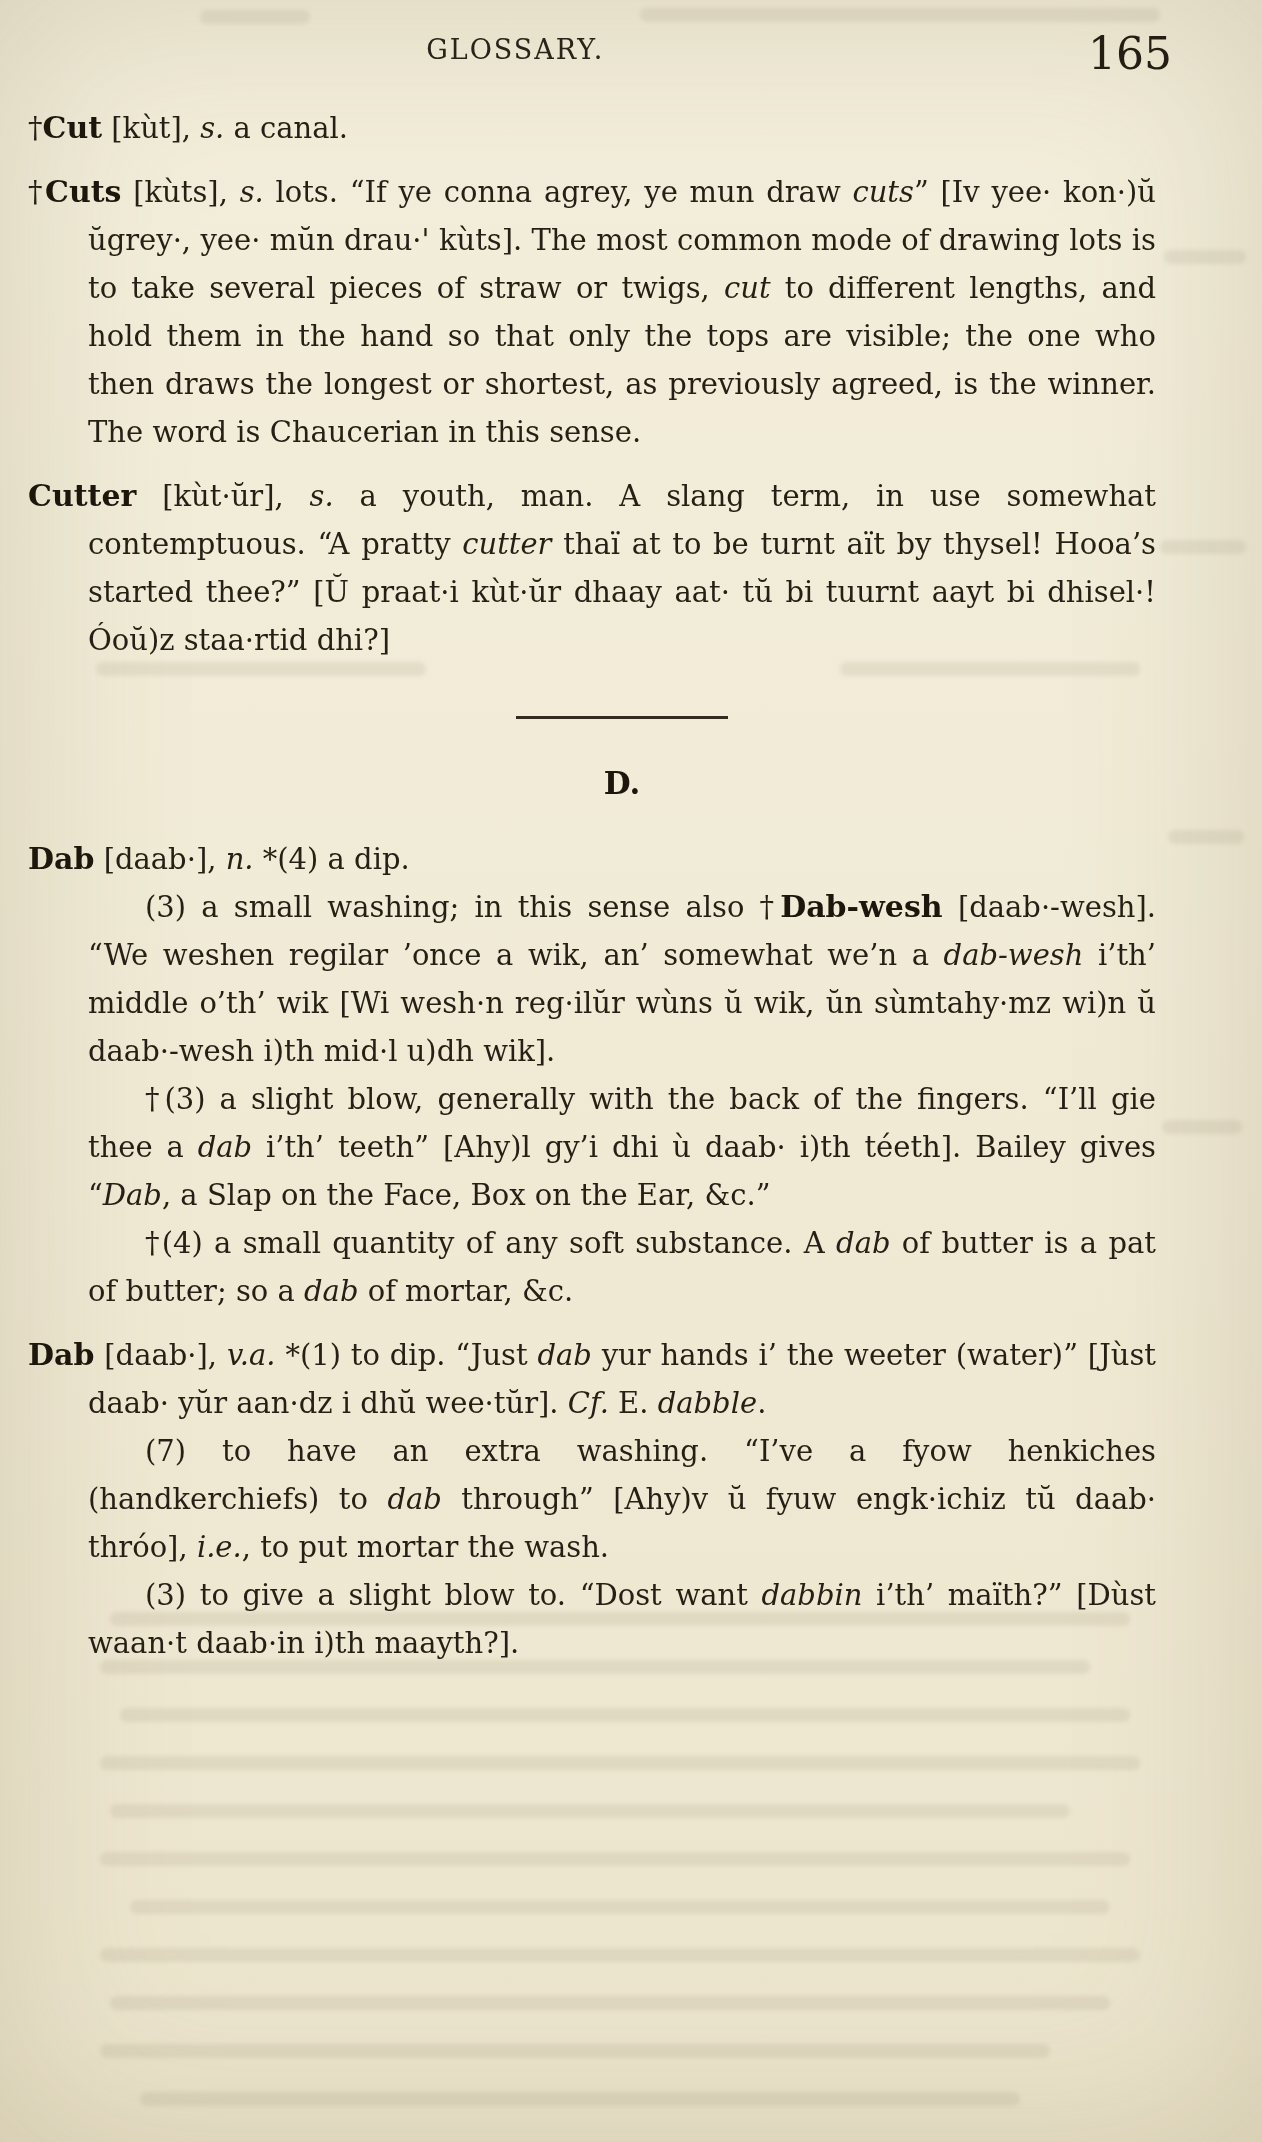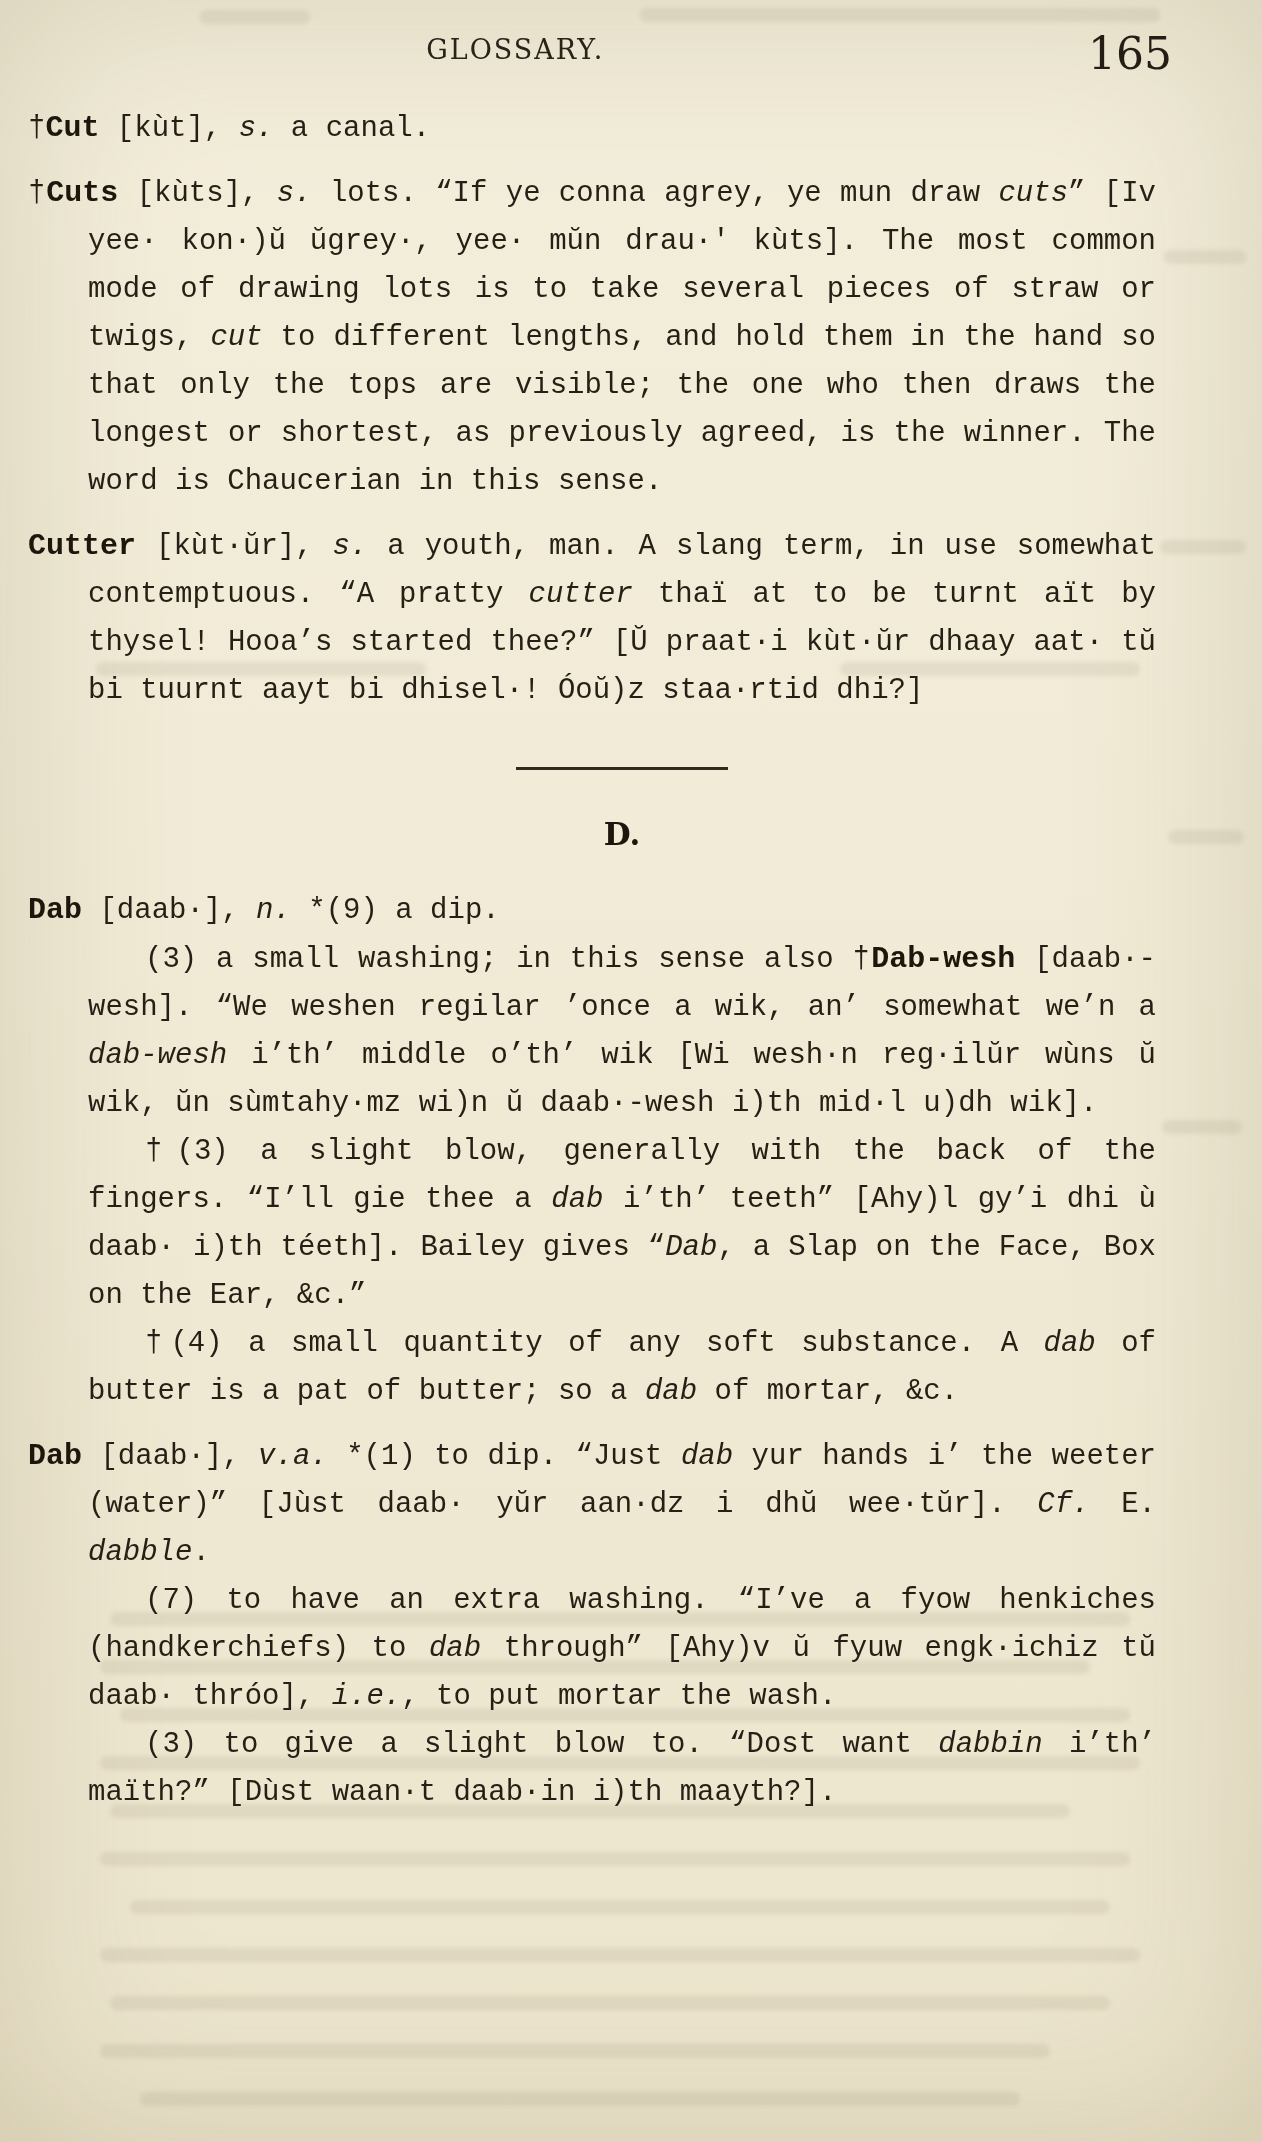--- a/index.html
+++ b/index.html
@@ -35,21 +35,21 @@
     position: absolute; left: 40%; top: 8px;
     transform: translateX(-50%);
     font-size: 27px; letter-spacing: 2px;
     color: #2a231a;
   }
   .rh-page {
     position: absolute; right: -16px; top: 2px;
     font-size: 44px; color: #241d13;
   }
   .content { position: relative; }
-  .entry { margin: 0 0 16px 0; font-family: Liberation Mono, monospace; }
+  .entry { margin: 0 0 16px 0; }
   .para {
     margin: 0;
     font-size: 29px;
     line-height: 48px;
     text-align: justify;
     color: #261f15;
   }
   .para.hanging { text-indent: -60px; }
   .para.sub { text-indent: 57px; }
   .bold { font-weight: bold; font-size: 30px; color: #1d160c; }
@@ -104,21 +104,21 @@
       </div>
       <div class="entry">
         <p class="para hanging"><span>†</span><span class="bold">Cuts</span><span> [kùts], </span><span class="italic">s.</span><span> lots. “If ye conna agrey, ye mun draw </span><span class="italic">cuts</span><span>” [Iv yee· kon·)ŭ ŭgrey·, yee· mŭn drau·' kùts]. The most common mode of drawing lots is to take several pieces of straw or twigs, </span><span class="italic">cut</span><span> to different lengths, and hold them in the hand so that only the tops are visible; the one who then draws the longest or shortest, as previously agreed, is the winner. The word is Chaucerian in this sense.</span></p>
       </div>
       <div class="entry">
         <p class="para hanging"><span class="bold">Cutter</span><span> [kùt·ŭr], </span><span class="italic">s.</span><span> a youth, man. A slang term, in use somewhat contemptuous. “A pratty </span><span class="italic">cutter</span><span> thaï at to be turnt aït by thysel! Hooa’s started thee?” [Ŭ praat·i kùt·ŭr dhaay aat· tŭ bi tuurnt aayt bi dhisel·! Óoŭ)z staa·rtid dhi?]</span></p>
       </div>
       <div class="rule"></div>
       <div class="section-letter">D.</div>
       <div class="entry">
-        <p class="para hanging"><span class="bold">Dab</span><span> [daab·], </span><span class="italic">n.</span><span> *(9) a dip.</span></p>
+        <p class="para hanging"><span class="bold">Dab</span><span> [daab·], </span><span class="italic">n.</span><span> *(4) a dip.</span></p>
         <p class="para sub"><span>(3) a small washing; in this sense also </span><span>†</span><span class="bold">Dab-wesh</span><span> [daab·-wesh]. “We weshen regilar ’once a wik, an’ somewhat we’n a </span><span class="italic">dab-wesh</span><span> i’th’ middle o’th’ wik [Wi wesh·n reg·ilŭr wùns ŭ wik, ŭn sùmtahy·mz wi)n ŭ daab·-wesh i)th mid·l u)dh wik].</span></p>
         <p class="para sub"><span>†(3) a slight blow, generally with the back of the fingers. “I’ll gie thee a </span><span class="italic">dab</span><span> i’th’ teeth” [Ahy)l gy’i dhi ù daab· i)th téeth]. Bailey gives “</span><span class="italic">Dab</span><span>, a Slap on the Face, Box on the Ear, &amp;c.”</span></p>
         <p class="para sub"><span>†(4) a small quantity of any soft substance. A </span><span class="italic">dab</span><span> of butter is a pat of butter; so a </span><span class="italic">dab</span><span> of mortar, &amp;c.</span></p>
       </div>
       <div class="entry">
         <p class="para hanging"><span class="bold">Dab</span><span> [daab·], </span><span class="italic">v.a.</span><span> *(1) to dip. “Just </span><span class="italic">dab</span><span> yur hands i’ the weeter (water)” [Jùst daab· yŭr aan·dz i dhŭ wee·tŭr]. </span><span class="italic">Cf.</span><span> E. </span><span class="italic">dabble</span><span>.</span></p>
         <p class="para sub"><span>(7) to have an extra washing. “I’ve a fyow henkiches (handkerchiefs) to </span><span class="italic">dab</span><span> through” [Ahy)v ŭ fyuw engk·ichiz tŭ daab· thróo], </span><span class="italic">i.e.</span><span>, to put mortar the wash.</span></p>
         <p class="para sub"><span>(3) to give a slight blow to. “Dost want </span><span class="italic">dabbin</span><span> i’th’ maïth?” [Dùst waan·t daab·in i)th maayth?].</span></p>
       </div>
     </main>

